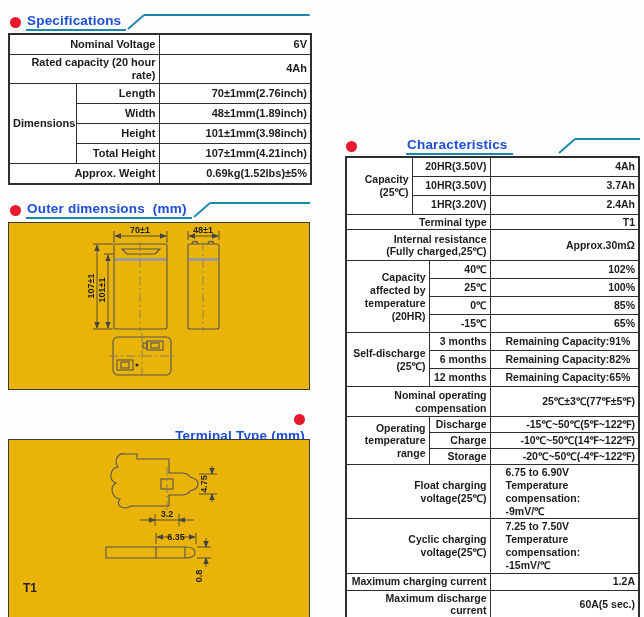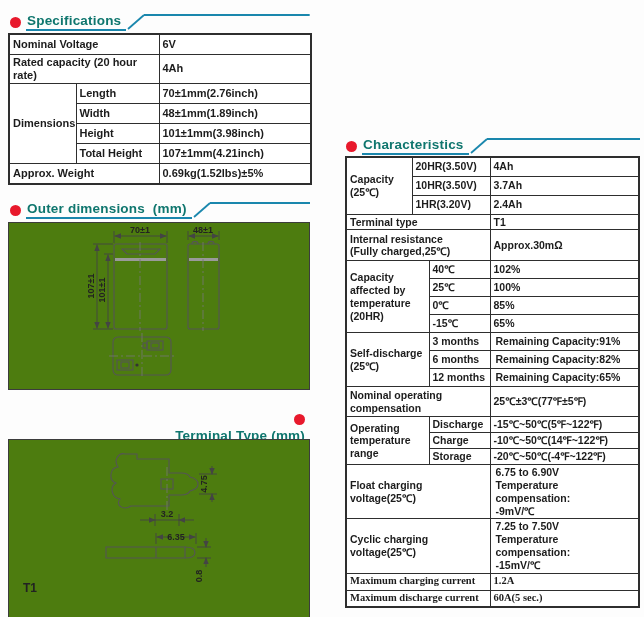--- a/index.html
+++ b/index.html
@@ -10,44 +10,44 @@
   }
   .abs { position:absolute; }
 
   
   .sec-header { display:flex; align-items:flex-end; height:22px; }
   .bullet {
     width:11px; height:11px; border-radius:50%; background:#e8192c;
     margin:0 5px 3px 2px; flex:0 0 auto;
   }
   .sec-title {
-    font-weight:bold; font-size:13.5px; color:#0f766e; letter-spacing:.2px;
+    font-weight:bold; font-size:13.5px; color:#1d4ed8; letter-spacing:.2px;
     border-bottom:2px solid #1a87ad; padding:0 5px 1px 1px; white-space:pre;
   }
   .hdr-line { flex:1 1 auto; height:22px; }
   .hdr-line line { stroke:#1a87ad; stroke-width:1.8; fill:none; }
 
   
   table { border-collapse:collapse; table-layout:fixed; background:#fff; }
   td {
-    border:1px solid #2e2e2e; text-align:left; vertical-align:middle;
+    border:1px solid #2e2e2e; text-align:right; vertical-align:middle;
     font-weight:bold; line-height:1.22; padding:1px 3px; overflow:hidden;
   }
   #spec-table { width:302px; font-size:11px; }
   #spec-table td { height:20px; }
   #char-table { width:293px; font-size:10.5px; }
   .pre { white-space:pre-line; }
-  .al  { text-align:left; padding-left:5px;margin-top:33px; }
-  .h15 td { height:15px; } .h16 td { height:16px; } .h17 td { height:17px;font-family:Liberation Serif, serif; }
+  .al  { text-align:left; padding-left:15px;margin-top:33px; }
+  .h15 td { height:15px; } .h16 td { height:16px; } .h17 td { height:17px; }
   .h18 td { height:18px; } .h19 td { height:19px; } .h30 td { height:30px; }
   .h31 td { height:31px; } .h46 td { height:46px; }
   table { border:2px solid #2e2e2e; }
 
   
-  .draw-box { border:1.5px solid #3c3c3c; background:#4d7c0f; }
+  .draw-box { border:1.5px solid #3c3c3c; background:#eab308; }
   .draw { display:block; }
   .draw text { font-family:"Liberation Sans", sans-serif; font-weight:bold; font-size:9px; fill:#222; }
   .outline { stroke:#555; stroke-width:1.1; fill:none; }
   .dim     { stroke:#444; stroke-width:0.9; fill:none; }
   .center  { stroke:#777; stroke-width:0.8; fill:none; stroke-dasharray:9 3 2 3; }
   .seam    { fill:#9a9a9a; }
   .t1-label { font-size:12px !important; }
 </style>
 </head>
 <body>
@@ -231,21 +231,21 @@
         <line class="dim" x1="188" y1="118" x2="202" y2="118"></line>
         <line class="dim" x1="197" y1="98" x2="197" y2="107" marker-end="url(#arB)"></line>
         <line class="dim" x1="197" y1="127" x2="197" y2="118" marker-end="url(#arB)"></line>
         <text x="193" y="136" transform="rotate(-90 193 136)" text-anchor="middle">0.8</text>
       </g>
 
       <text class="t1-label" x="14" y="152">T1</text>
     </svg>
   </div>
 
-  <div class="abs sec-header" style="left:344px; top:133px; width:296px;">
+  <div class="abs sec-header" style="left:344px; top:133px; width:296px;gap:44px;">
     <span class="bullet"></span>
     <span class="sec-title">Characteristics</span>
     <svg class="hdr-line">
       <line x1="2" y1="20" x2="18" y2="6"></line>
       <line x1="18" y1="6" x2="100%" y2="6"></line>
     </svg>
   </div>
 
   <table id="char-table" class="abs" style="left:345px; top:156px;">
     <colgroup>

